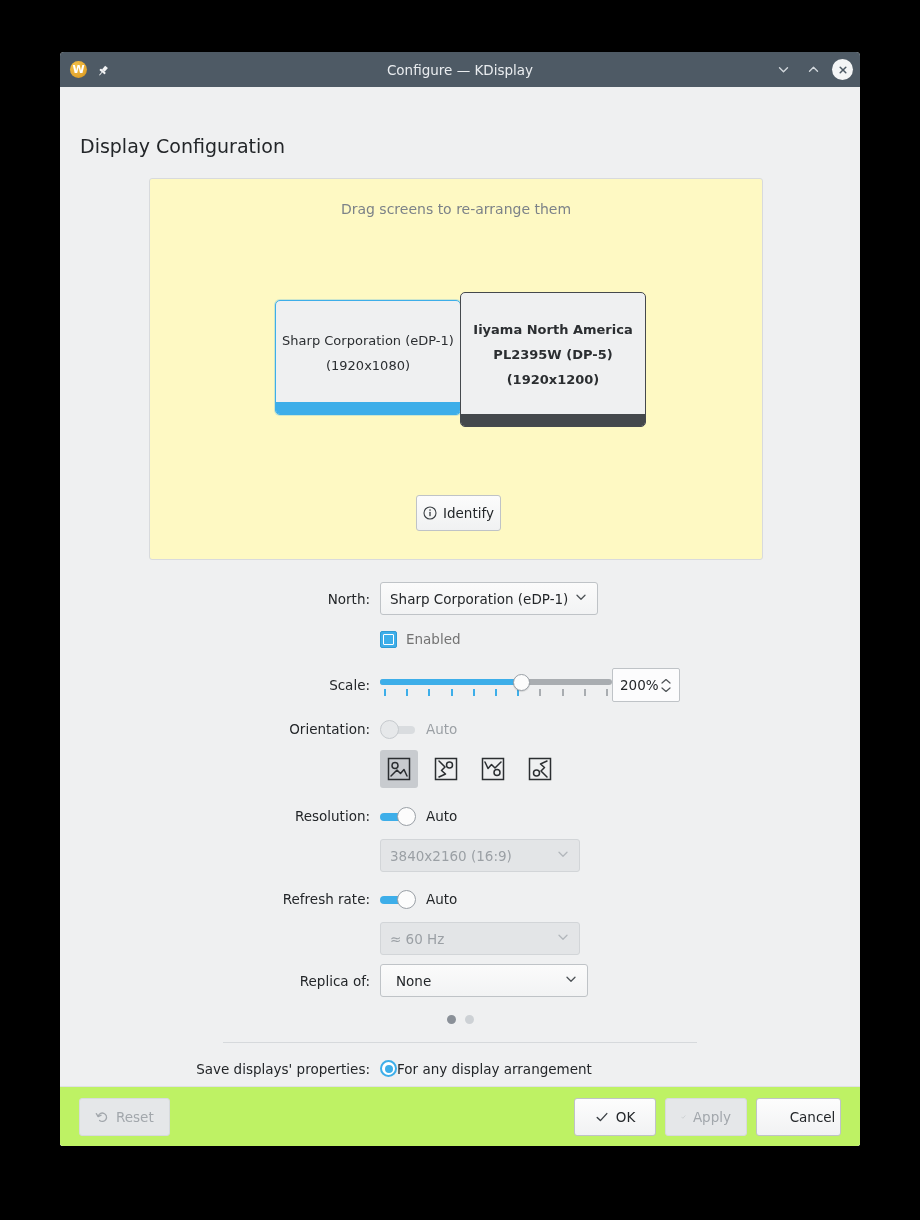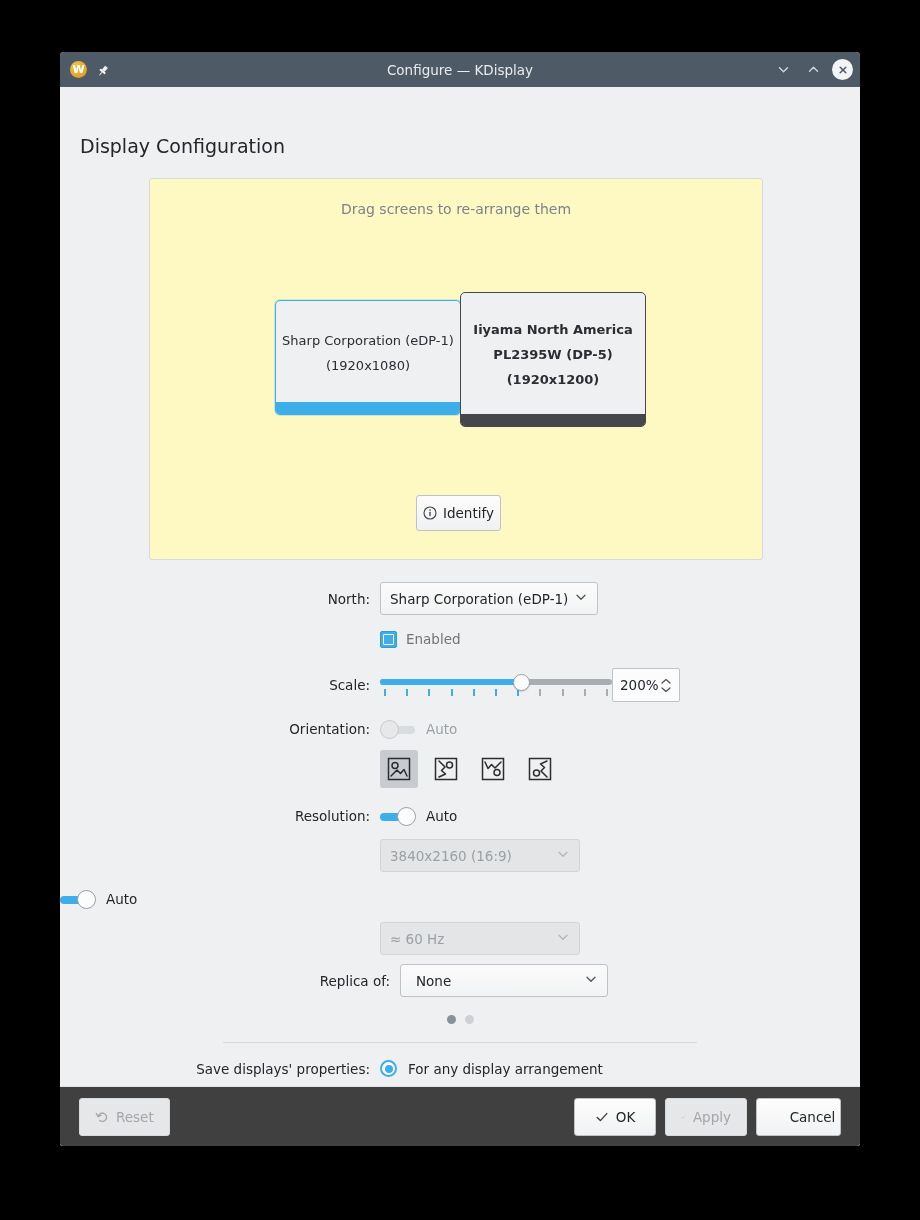--- a/index.html
+++ b/index.html
@@ -215,26 +215,26 @@
     font-size: 13.5px; color: #232629;
   }
   .radio {
     width: 17px; height: 17px; border-radius: 50%;
     border: 2px solid #3daee9; background: #ffffff;
     display: inline-flex; align-items: center; justify-content: center;
     cursor: pointer; flex: none;
   }
   .radio i { width: 8px; height: 8px; border-radius: 50%; background: #3daee9; display: block; }
   .radio.off { border: 2px solid #a9adb1; }
-  .radio-text { margin-left: 11px; font-size: 13.5px; color: #232629; }
+  .radio-text { font-size: 13.5px; color: #232629; }
   .radio-row.second { margin-top: 11px; }
   
   .footer {
     position: absolute; left: 0; bottom: 0; width: 800px; height: 60px;
-    background: #404040; border-top: 1px solid #dfe1e3;
+    background: #bef264; border-top: 1px solid #dfe1e3;
     display: flex; align-items: center; padding: 0 19px;
   }
   .btn {
     height: 38px; border-radius: 3px; border: 1px solid #bfc3c7;
     background: linear-gradient(#fdfdfd, #f1f2f3);
     display: flex; align-items: center; justify-content: center; gap: 7px;
     font-size: 13.5px; color: #232629; cursor: pointer; padding: 0 15px;
   }
   .btn.disabled {
     background: #e5e7e9; border-color: #d7dade; color: #a2a7ac; cursor: default;
@@ -433,40 +433,41 @@
           <span>3840x2160 (16:9)</span>
           <span class="chev">
             <svg width="14" height="14" viewBox="0 0 14 14">
               <polyline points="3,5.3 7,9.3 11,5.3" fill="none" stroke="#b2b7bc" stroke-width="1.3" stroke-linecap="round" stroke-linejoin="round"></polyline>
             </svg>
           </span>
         </div>
       </div>
 
       <div class="row" style="margin-top:12px;">
+        <div class="row-label">Refresh rate:</div>
         <span class="toggle on">
           <span class="track"></span>
             <span class="knob"></span>
         </span>
         <span class="toggle-label">Auto</span>
       </div>
 
       <div class="row" style="margin-top:8px;">
         <div class="row-label"></div>
         <div class="combo disabled" style="width:200px;">
           <span>≈ 60 Hz</span>
           <span class="chev">
             <svg width="14" height="14" viewBox="0 0 14 14">
               <polyline points="3,5.3 7,9.3 11,5.3" fill="none" stroke="#b2b7bc" stroke-width="1.3" stroke-linecap="round" stroke-linejoin="round"></polyline>
             </svg>
           </span>
         </div>
       </div>
 
-      <div class="row" style="margin-top:9px;margin-left:20px;">
+      <div class="row" style="margin-top:9px;">
         <div class="row-label">Replica of:</div>
         <div class="combo" style="width:208px;padding-left:15px;">
           <span>None</span>
           <span class="chev">
             <svg width="14" height="14" viewBox="0 0 14 14">
               <polyline points="3,5.3 7,9.3 11,5.3" fill="none" stroke="#4d5256" stroke-width="1.3" stroke-linecap="round" stroke-linejoin="round"></polyline>
             </svg>
           </span>
         </div>
       </div>

